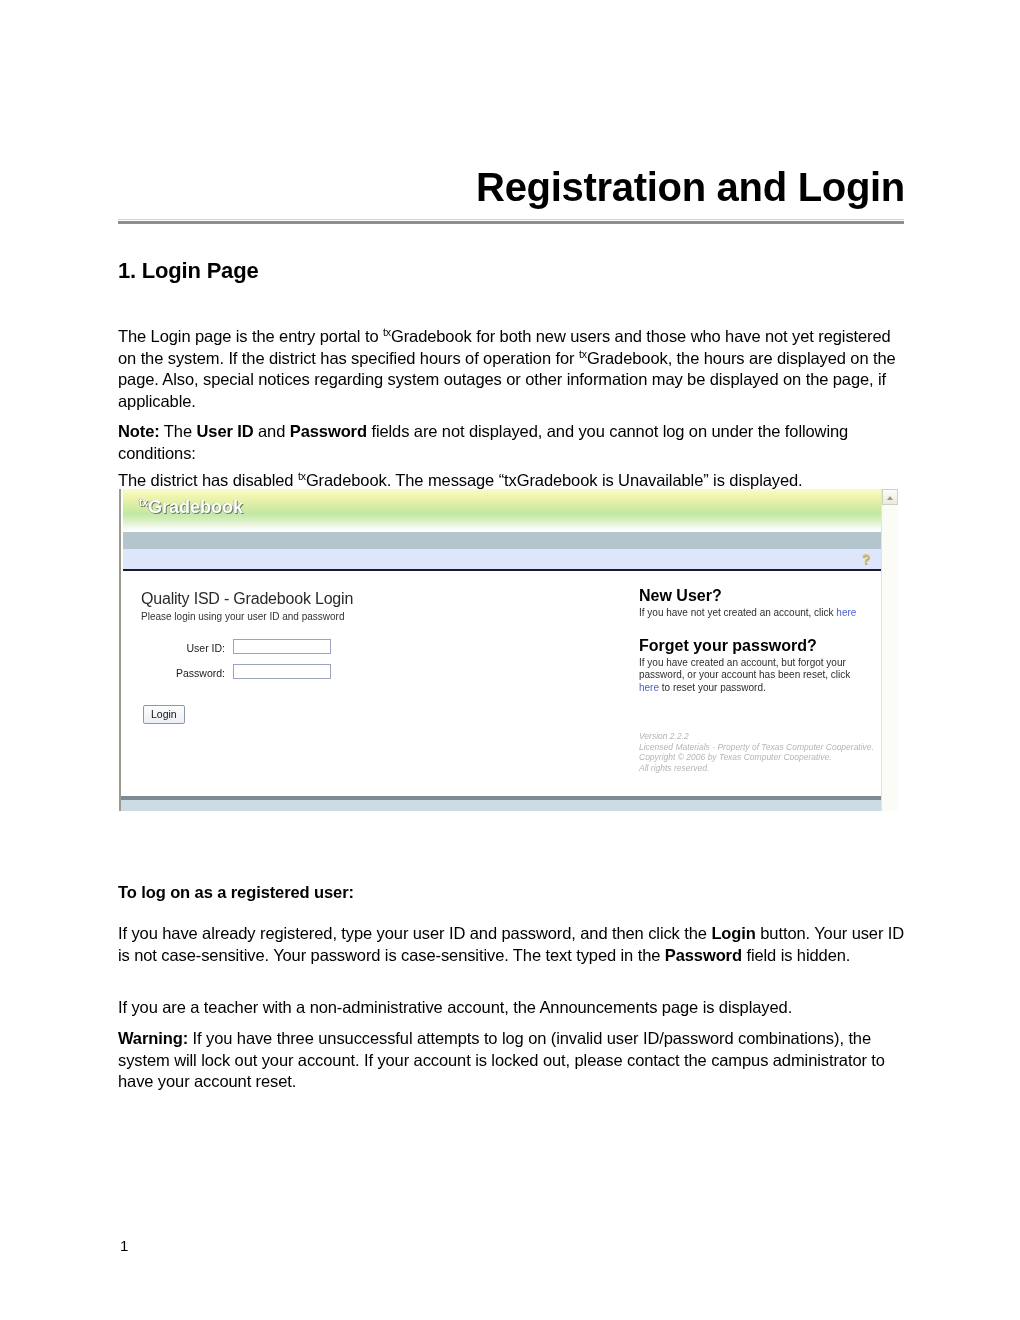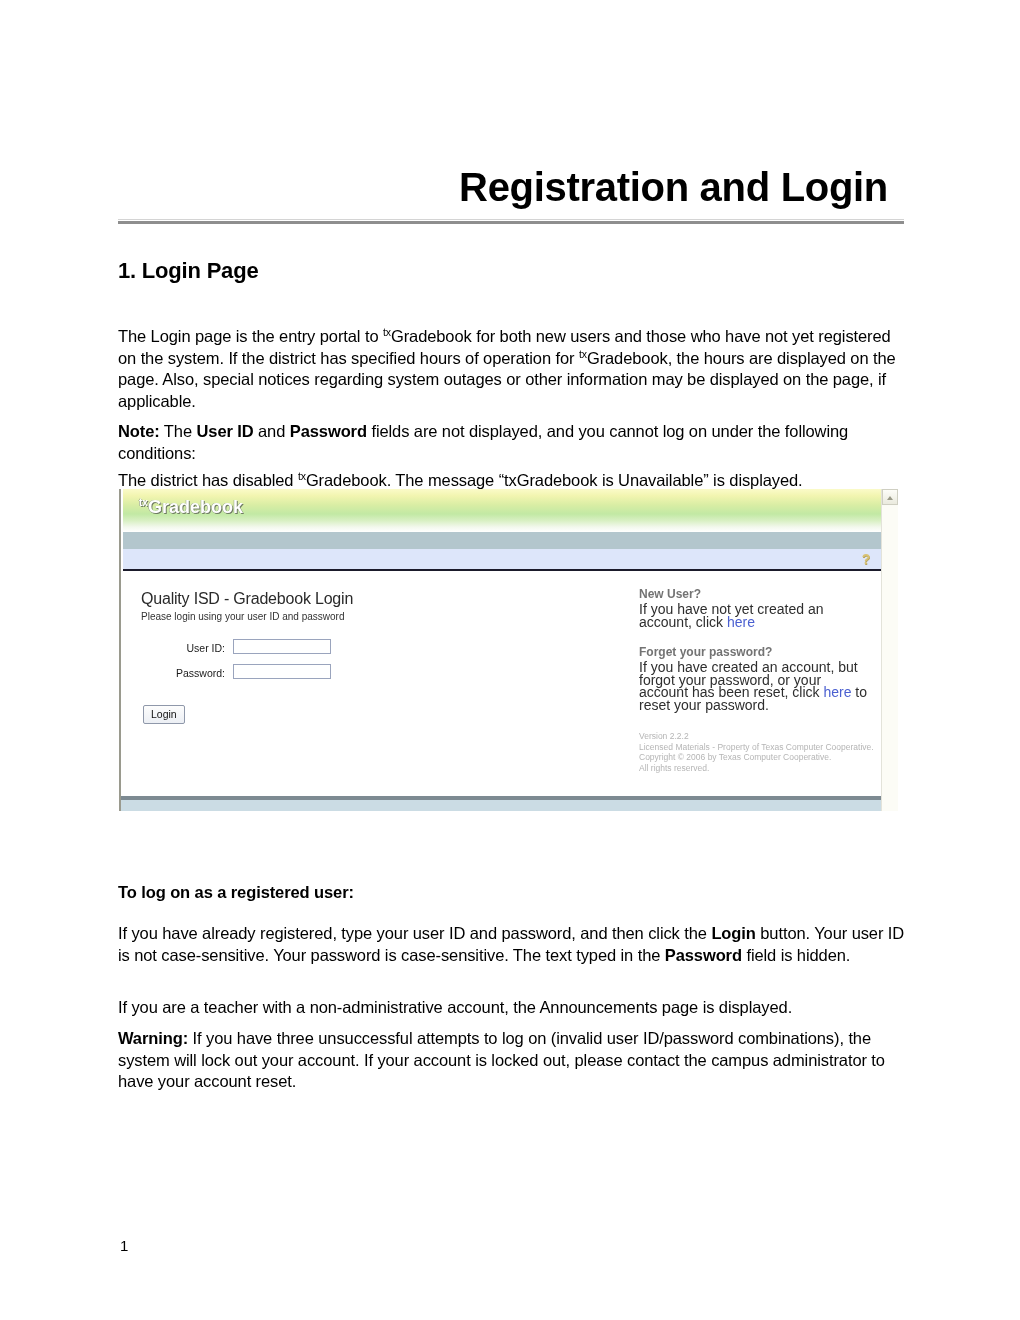--- a/index.html
+++ b/index.html
@@ -20,21 +20,21 @@
     position: absolute;
     left: 0; top: 0;
     width: 1020px;
     height: 1320px;
     background: #fff;
   }
 
   
   .doc-title {
     position: absolute;
-    left: 102px;
+    left: 119px;
     top: 164px;
     width: 786px;
     text-align: right;
     font-size: 40px;
     font-weight: bold;
     line-height: 46px;
     letter-spacing: -0.3px;
     color: #000;
   }
   .title-rule {
@@ -238,44 +238,45 @@
   }
 
   
   .right-col {
     position: absolute;
     left: 516px;
     top: 16px;
     width: 232px;
   }
   .rc-head {
-    font-size: 12px;
-    font-weight: bold;
-    color: #737373;
+    font-size: 16px;
+    font-weight: bold;
+    color: #000000;
     margin: 0 0 2px 0;
   }
   .rc-head.second { margin-top: 17px; }
   .rc-text {
-    font-size: 14px;
+    font-size: 10px;
     line-height: 12.5px;
     color: #2e2e2e;
     margin: 0;
   }
   .rc-link {
     color: #4a5fd0;
     text-decoration: none;
   }
   .rc-footer {
     position: absolute;
     left: 516px;
     top: 160px;
     width: 240px;
     font-size: 8.5px;
     line-height: 10.5px;
     color: #b5b5b5;
+    font-style: italic;
   }
 
   .shot-bottom-rule {
     position: absolute;
     left: 0;
     top: 307px;
     width: 768px;
     height: 4px;
     background: #7d8a92;
   }

